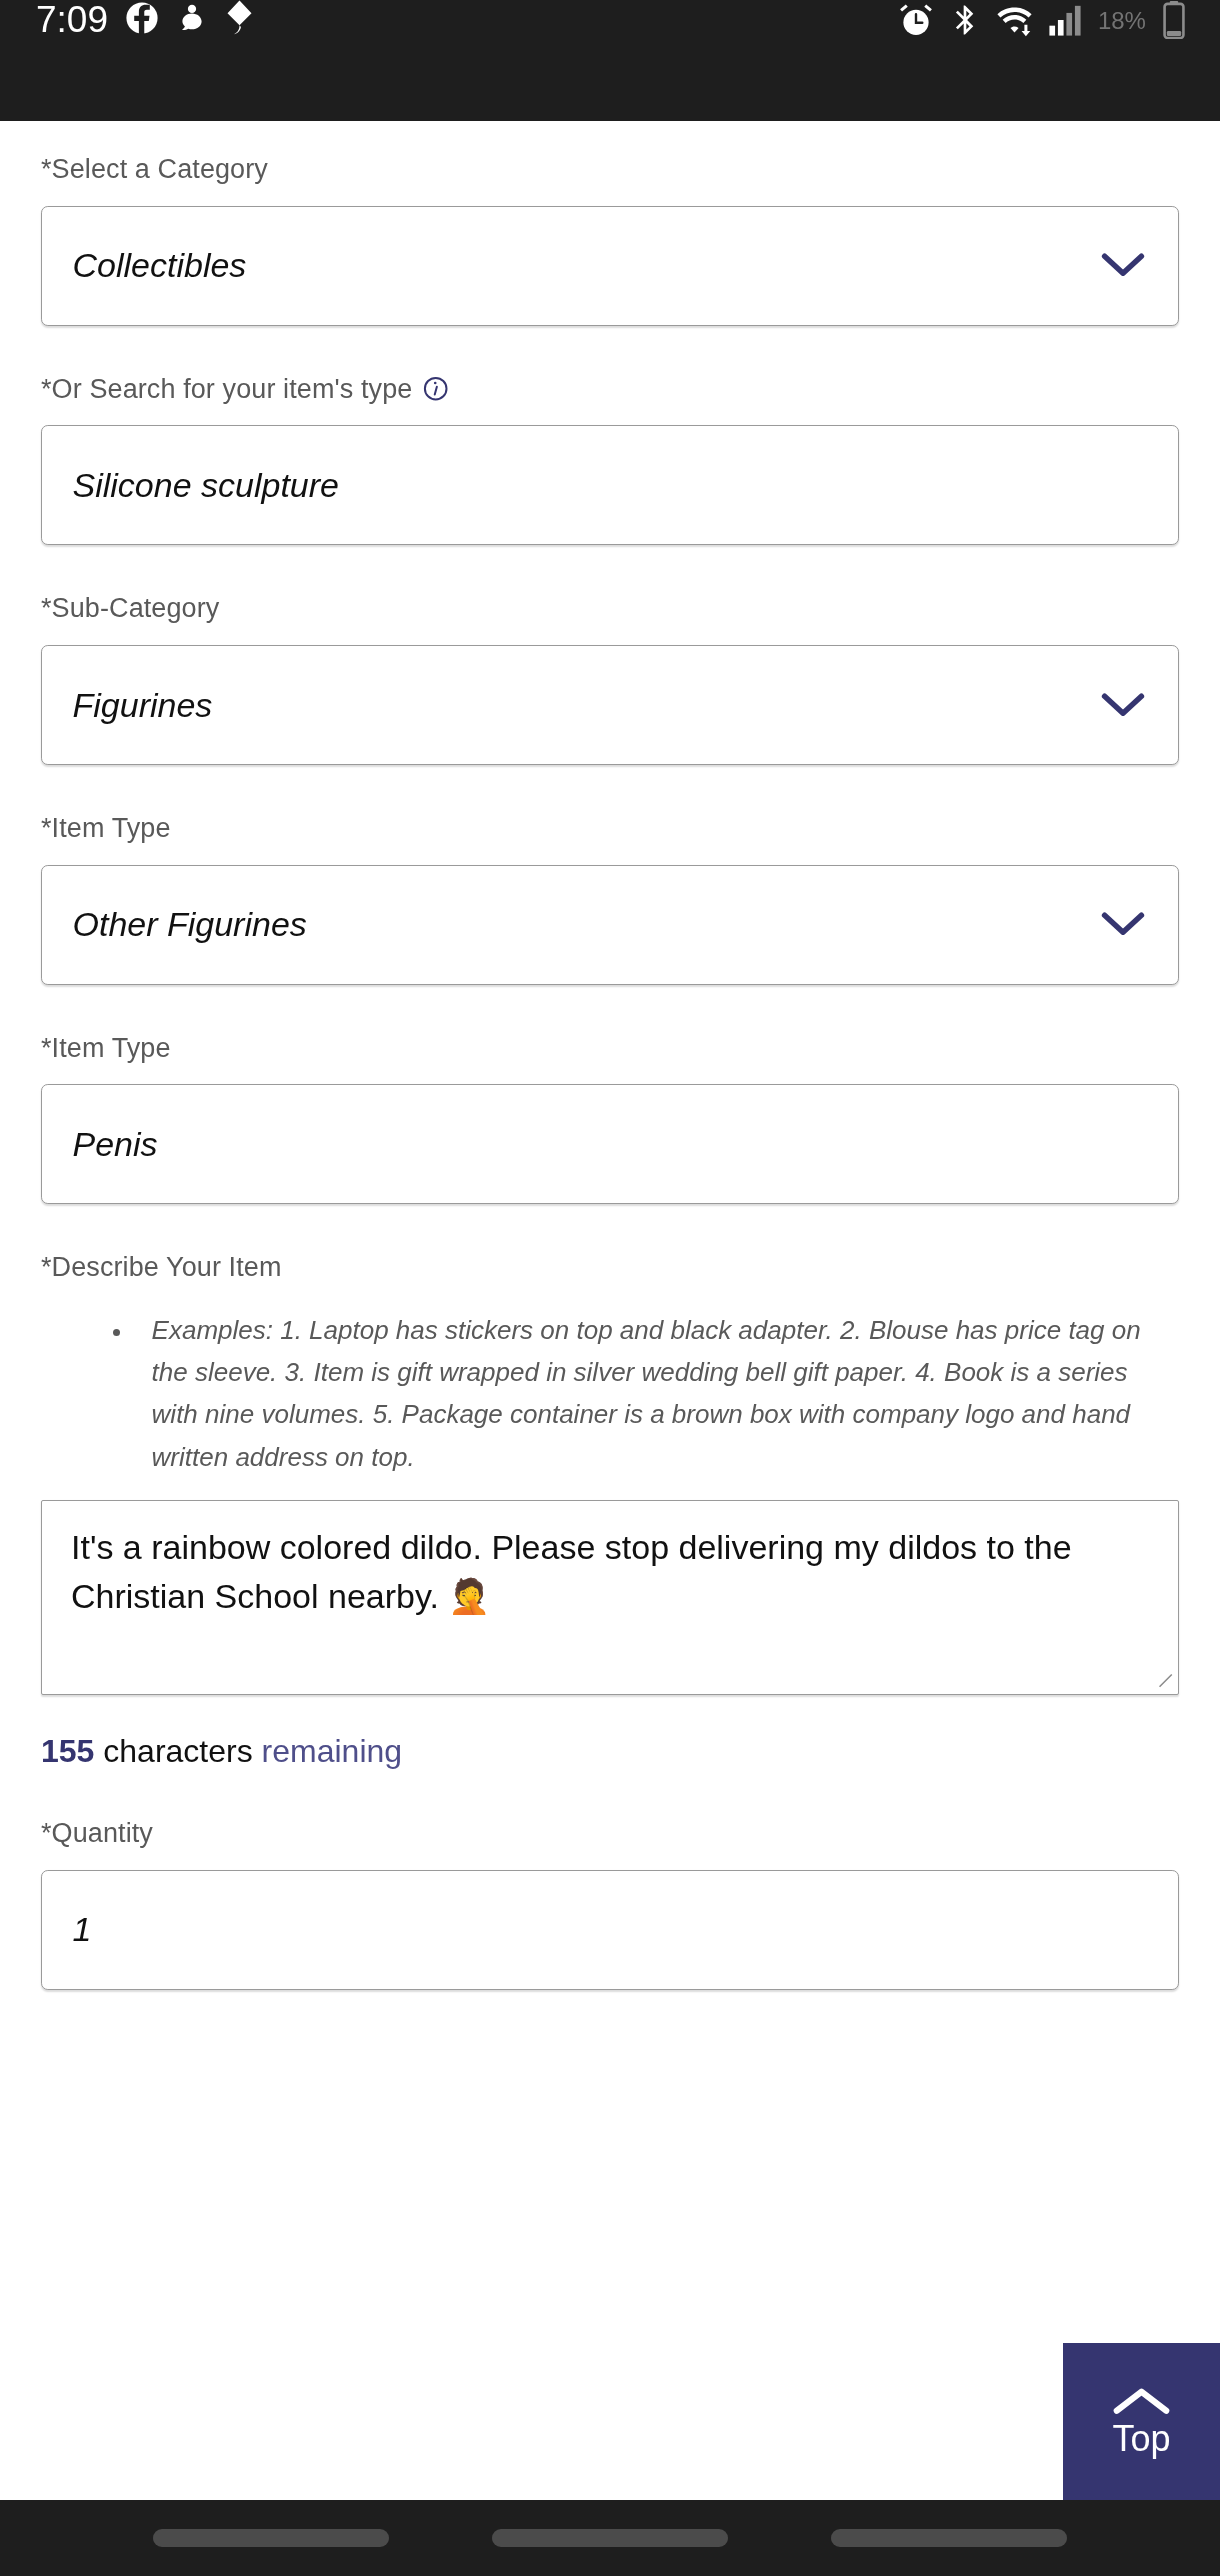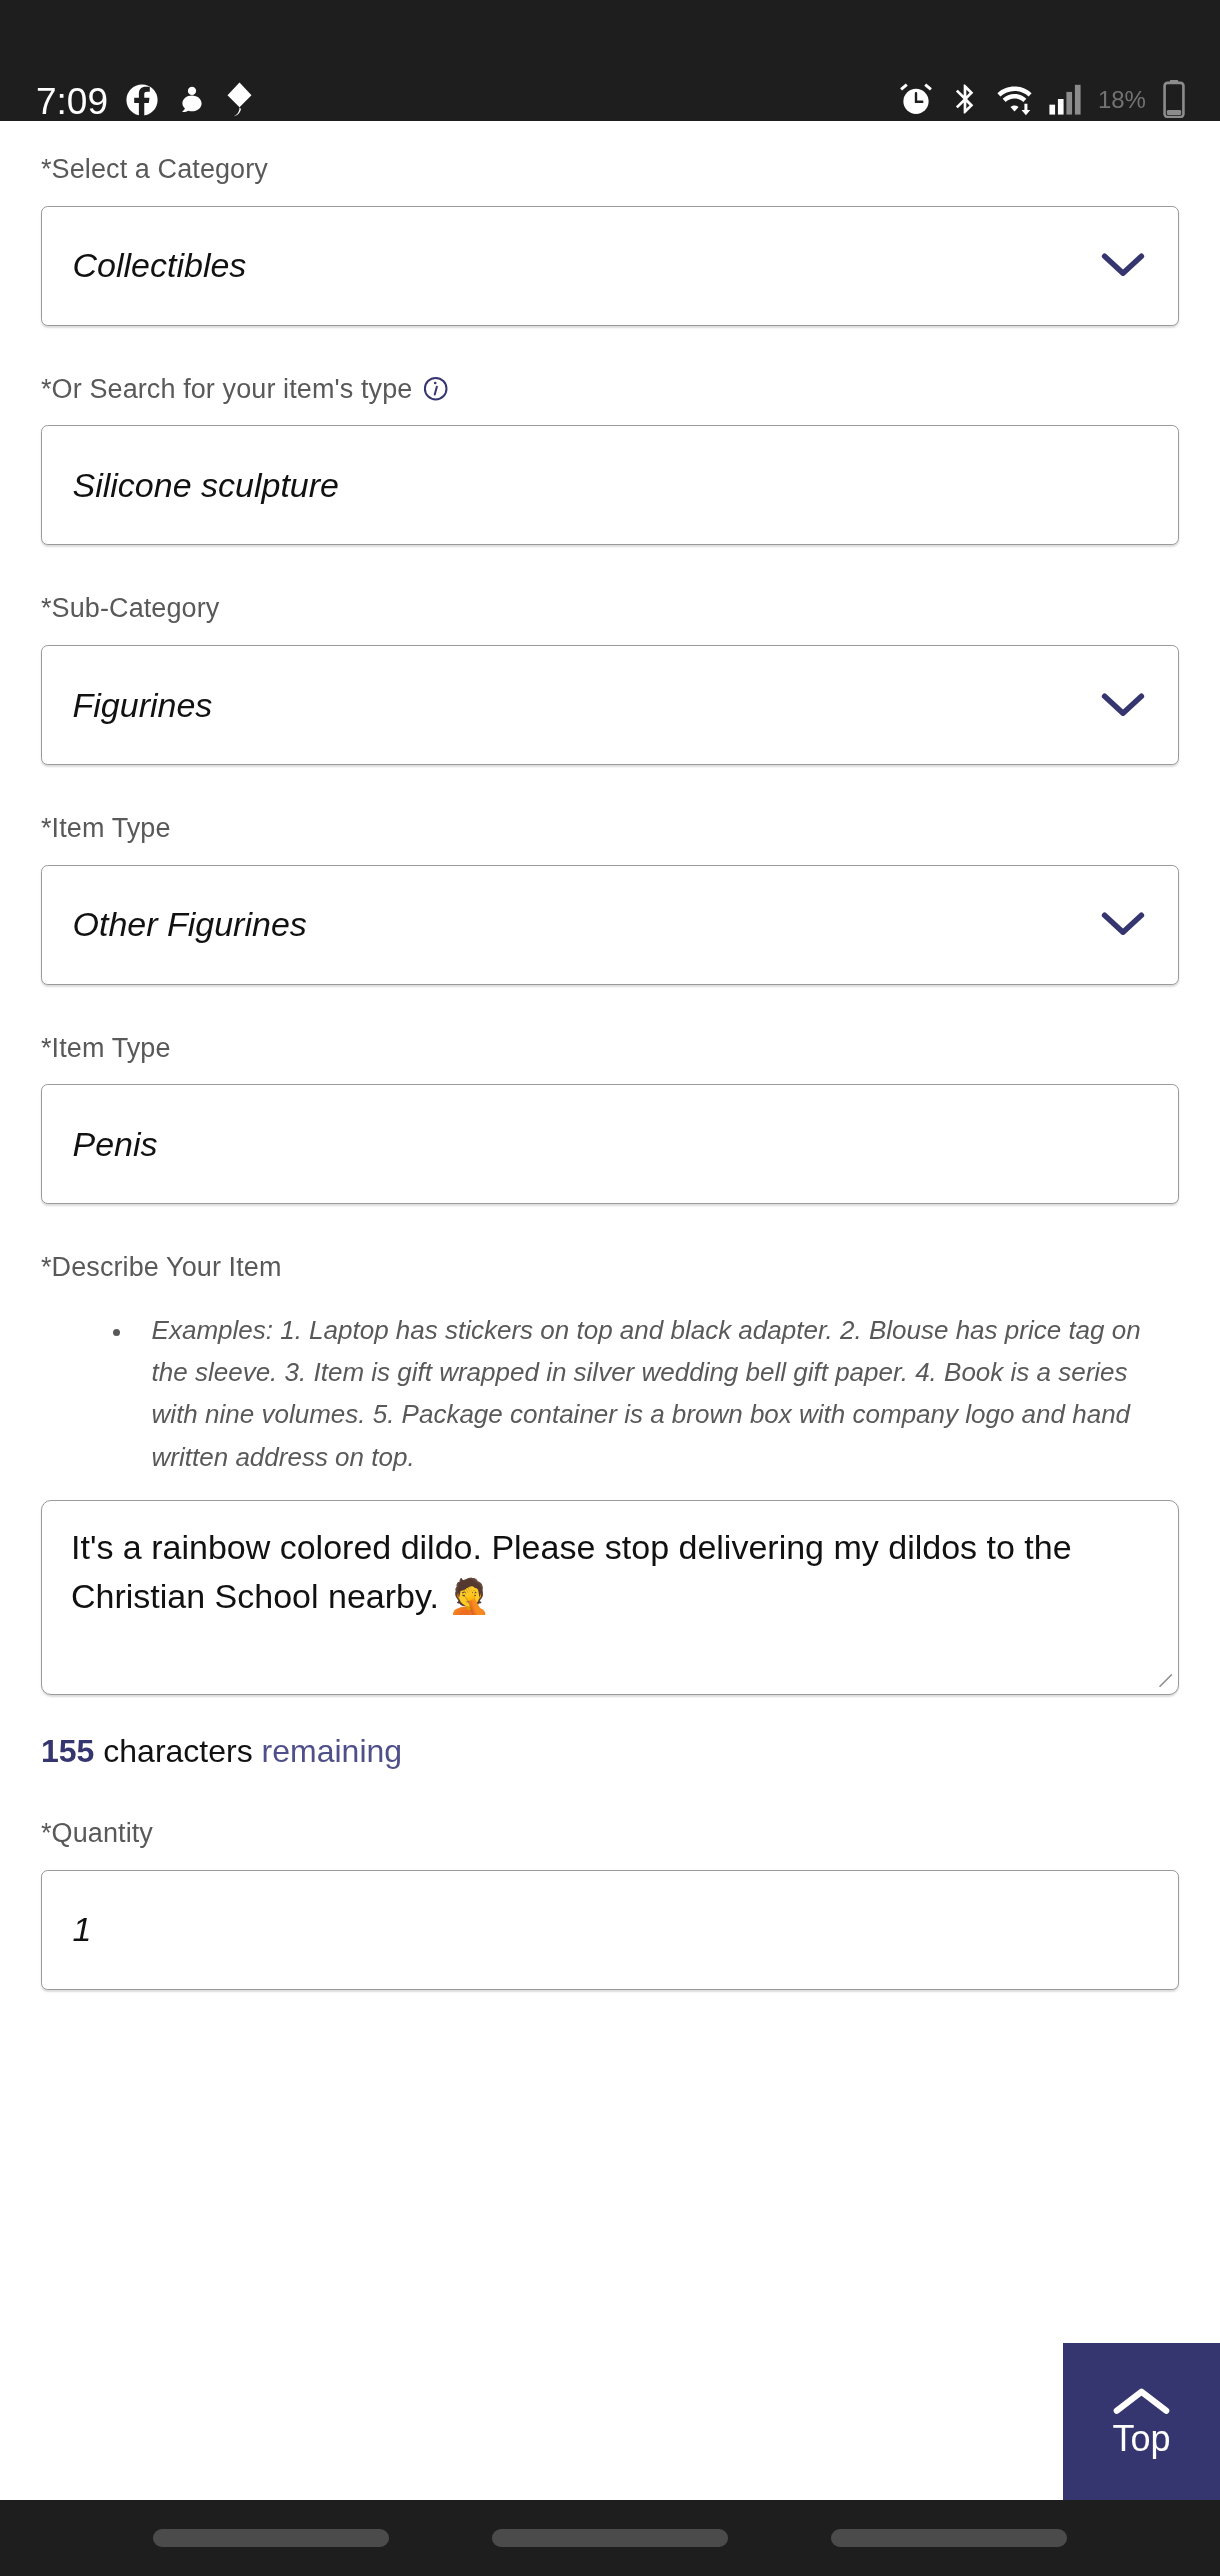--- a/index.html
+++ b/index.html
@@ -18,21 +18,21 @@
     height: 2576px;
     overflow: hidden;
     background: #ffffff;
   }
 
   
   .status-bar {
     height: 121px;
     background: #1e1e1e;
     display: flex;
-    align-items: flex-end;
+    align-items: flex-start;
     justify-content: space-between;
     padding: 0 34px 0 36px;
     color: #ffffff;
   }
   .status-left {
     display: flex;
     align-items: center;
     gap: 17px;
   }
   .status-clock {
@@ -125,21 +125,21 @@
     list-style: disc;
     padding-left: 18.6px;
   }
   .examples li::marker { font-size: 22px; }
 
   .textarea-box {
     position: relative;
     width: 100%;
     height: 195px;
     border: 1.7px solid #9a9a9a;
-    border-radius: 10px;
+    border-radius: 2px;
     background: #ffffff;
     padding: 22px 24px 0 29px;
     box-shadow: 0 1.7px 1.7px rgba(0,0,0,0.14);
     overflow: hidden;
   }
   .textarea-box .ta-text {
     font-size: 34px;
     line-height: 1.45;
     color: #111111;
   }

